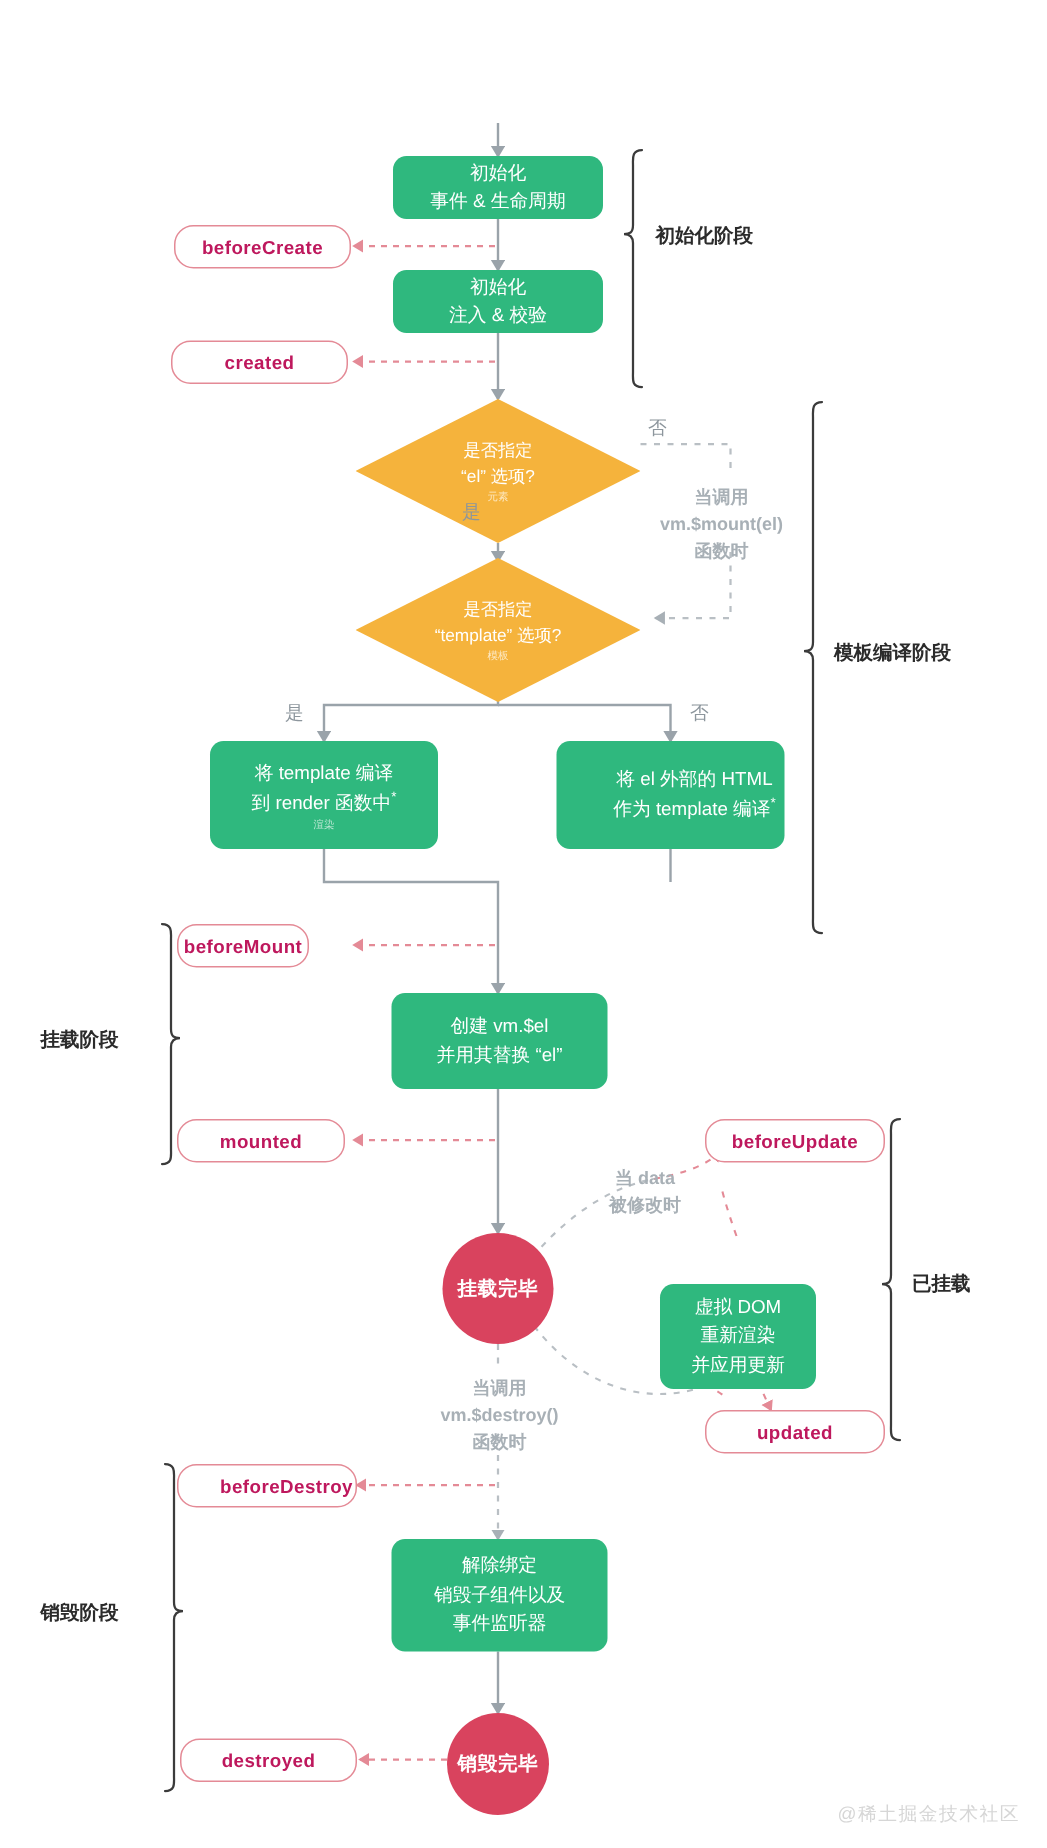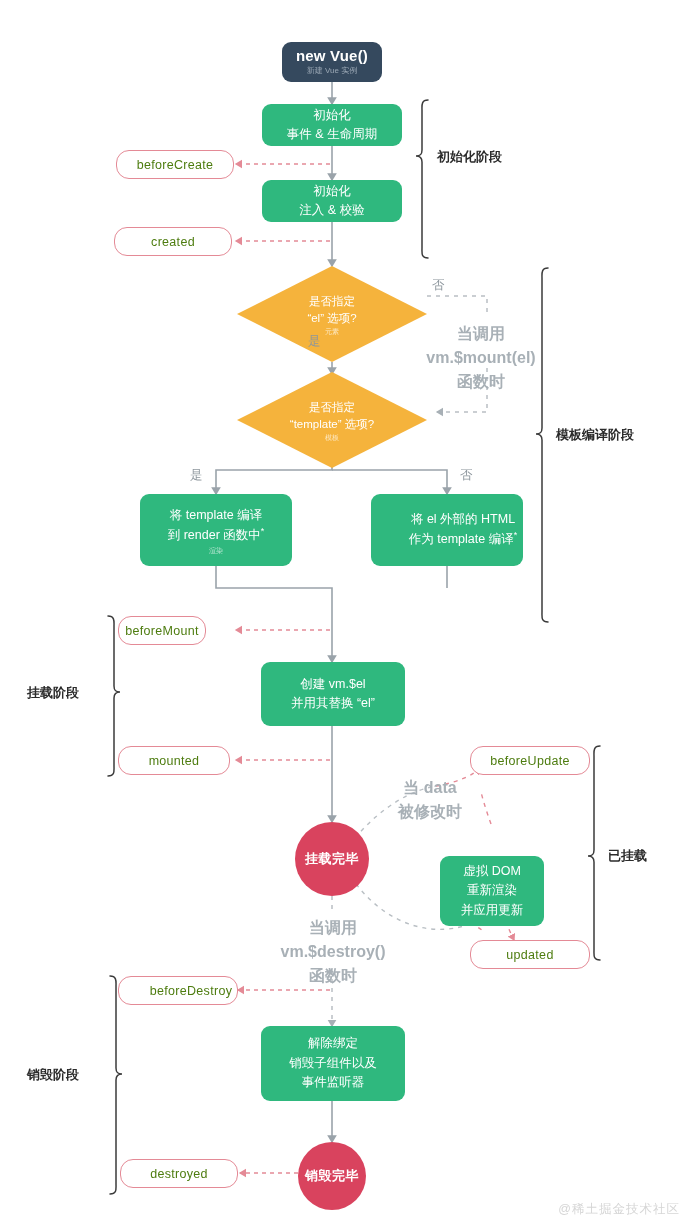--- a/index.html
+++ b/index.html
@@ -31,30 +31,30 @@
       background:#f5b33c;
       clip-path:polygon(50% 0%,100% 50%,50% 100%,0% 50%);}
   .n-diamond .dtext{position:relative;z-index:2;color:#ffffff;display:flex;
       flex-direction:column;align-items:center;justify-content:center;
       width:190px;height:96px;}
   .n-diamond .ln{font-size:11.5px;line-height:1.5;white-space:nowrap;}
   .n-diamond .sub{font-size:7px;color:#fde9c4;line-height:1;margin-top:1px;}
 
   
   .n-hook{background:#ffffff;border:1.6px solid #e48a96;border-radius:13px;
-          color:#4d7c0f;font-size:12.5px;font-weight:normal;letter-spacing:.3px;}
+          color:#be185d;font-size:12.5px;font-weight:bold;letter-spacing:.3px;}
 
   
   .n-circle{background:#d9435e;border-radius:50%;color:#ffffff;
             font-size:13px;font-weight:bold;letter-spacing:.5px;}
 
   
   .lbl{position:absolute;color:#9aa3aa;font-size:12px;line-height:1.5;text-align:center;white-space:nowrap;}
   .lbl.yn{color:#8d969d;font-size:12.5px;}
-  .lbl.note{color:#a8b0b6;font-weight:bold;font-size:16px;}
+  .lbl.note{color:#a8b0b6;font-weight:bold;font-size:12px;}
   .phase{position:absolute;color:#2b2b2b;font-size:13px;font-weight:bold;white-space:nowrap;text-align:center;}
 
   .watermark{position:absolute;right:18px;bottom:14px;color:#d6d6d6;
              font-size:12.5px;letter-spacing:1px;}
 </style>
 </head>
 <body>
 
 <div id="canvas">
 
@@ -121,24 +121,20 @@
       <path d="M548,268 C541,268 542,274 542,278 L542,428 C542,433 540,434 536,434 C540,434 542,436 542,440 L542,612 C542,617 541,622 548,622"></path>
 
       <path d="M108,616 C115,616 114,622 114,626 L114,686 C114,691 116,692 120,692 C116,692 114,694 114,698 L114,766 C114,771 115,776 108,776"></path>
 
       <path d="M600,746 C593,746 594,752 594,756 L594,850 C594,855 592,856 588,856 C592,856 594,858 594,862 L594,950 C594,955 593,960 600,960"></path>
 
       <path d="M110,976 C117,976 116,982 116,986 L116,1068 C116,1073 118,1074 122,1074 C118,1074 116,1076 116,1080 L116,1184 C116,1189 117,1194 110,1194"></path>
     </g>
   </svg>
 
-  <div class="node n-start" style="left:282px;top:42px;width:100px;height:40px;">
-    <div class="t1">new Vue()</div>
-    <div class="t2">新建 Vue 实例</div>
-  </div>
 
   <div class="node n-green" style="left:262px;top:104px;width:140px;height:42px;">
     <div class="ln">初始化</div>
     <div class="ln">事件 &amp; 生命周期</div>
   </div>
 
   <div class="node n-hook" style="left:116px;top:150px;width:118px;height:29px;">
     <span>beforeCreate</span>
   </div>
 

